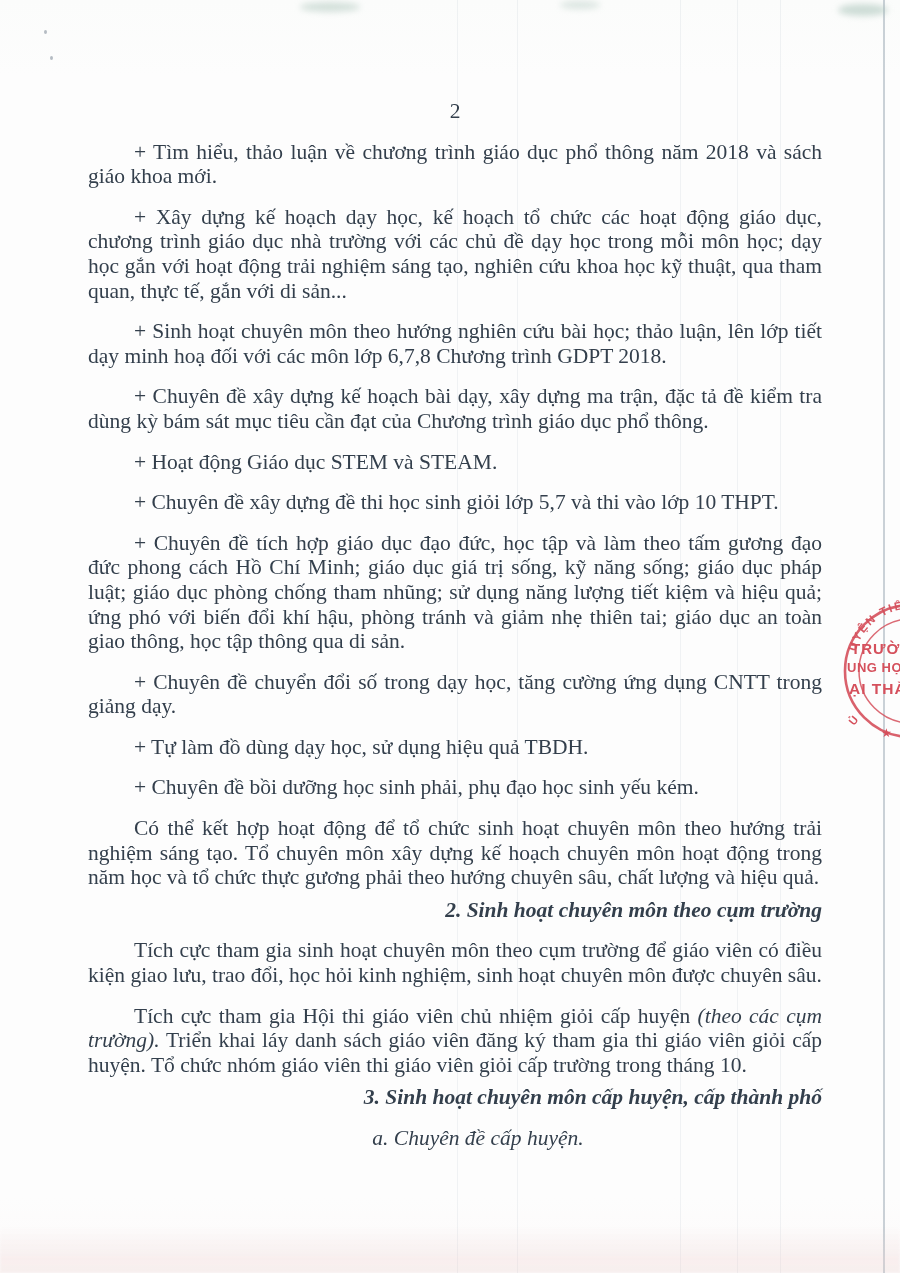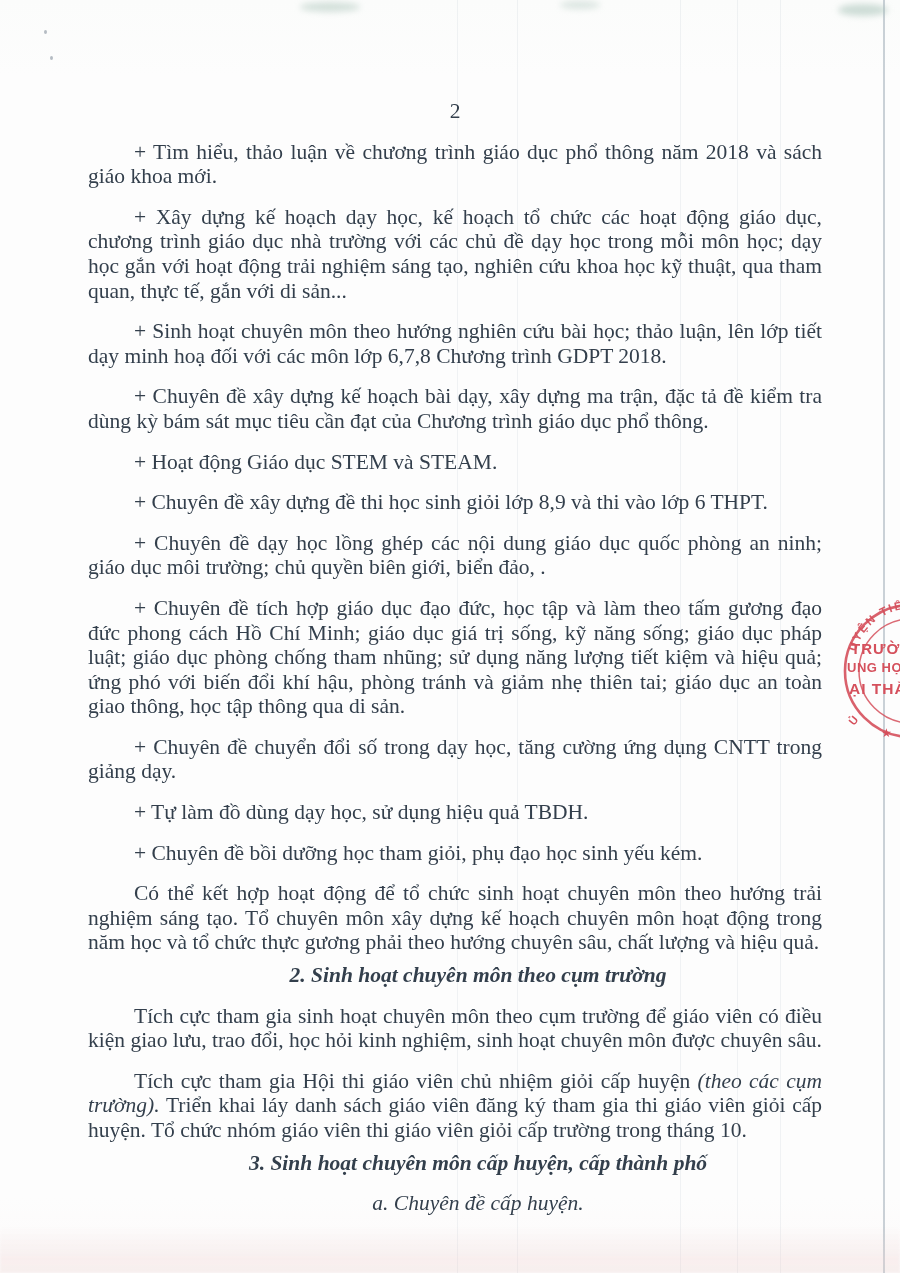--- a/index.html
+++ b/index.html
@@ -51,21 +51,21 @@
     margin: 0 0 7px 0;
     line-height: 24.6px;
   }
   .para {
     margin: 16px 0 8px 0;
     text-indent: 46px;
   }
   .para.heading {
     font-weight: bold;
     font-style: italic;
-    text-align: center;
+    text-align: right;
     margin-top: 3px;
   }
   .para.italic {
     font-style: italic;
     text-align: center;
   }
   .it { font-style: italic; }
 
   
   #stamp {
@@ -99,26 +99,25 @@
   <div class="bottom-wash"></div>
 
   <div id="doc-body">
     <p id="page-number">2</p>
     <div id="paragraphs">
         <p class="para body"><span>+ Tìm hiểu, thảo luận về chương trình giáo dục phổ thông năm 2018 và sách giáo khoa mới.</span></p>
         <p class="para body"><span>+ Xây dựng kế hoạch dạy học, kế hoạch tổ chức các hoạt động giáo dục, chương trình giáo dục nhà trường với các chủ đề dạy học trong mỗi môn học; dạy học gắn với hoạt động trải nghiệm sáng tạo, nghiên cứu khoa học kỹ thuật, qua tham quan, thực tế, gắn với di sản...</span></p>
         <p class="para body"><span>+ Sinh hoạt chuyên môn theo hướng nghiên cứu bài học; thảo luận, lên lớp tiết dạy minh hoạ đối với các môn lớp 6,7,8 Chương trình GDPT 2018.</span></p>
         <p class="para body"><span>+ Chuyên đề xây dựng kế hoạch bài dạy, xây dựng ma trận, đặc tả đề kiểm tra dùng kỳ bám sát mục tiêu cần đạt của Chương trình giáo dục phổ thông.</span></p>
         <p class="para body"><span>+ Hoạt động Giáo dục STEM và STEAM.</span></p>
-        <p class="para body"><span>+ Chuyên đề xây dựng đề thi học sinh giỏi lớp 8,9 và thi vào lớp 6 THPT.</span></p>
-        <p class="para body"><span>+ Chuyên đề dạy học lồng ghép các nội dung giáo dục quốc phòng an ninh; giáo dục môi trường; chủ quyền biên giới, biển đảo, .</span></p>
+        <p class="para body"><span>+ Chuyên đề xây dựng đề thi học sinh giỏi lớp 5,7 và thi vào lớp 10 THPT.</span></p>
         <p class="para body"><span>+ Chuyên đề tích hợp giáo dục đạo đức, học tập và làm theo tấm gương đạo đức phong cách Hồ Chí Minh; giáo dục giá trị sống, kỹ năng sống; giáo dục pháp luật; giáo dục phòng chống tham nhũng; sử dụng năng lượng tiết kiệm và hiệu quả; ứng phó với biến đổi khí hậu, phòng tránh và giảm nhẹ thiên tai; giáo dục an toàn giao thông, học tập thông qua di sản.</span></p>
         <p class="para body"><span>+ Chuyên đề chuyển đổi số trong dạy học, tăng cường ứng dụng CNTT trong giảng dạy.</span></p>
         <p class="para body"><span>+ Tự làm đồ dùng dạy học, sử dụng hiệu quả TBDH.</span></p>
-        <p class="para body"><span>+ Chuyên đề bồi dưỡng học tham giỏi, phụ đạo học sinh yếu kém.</span></p>
+        <p class="para body"><span>+ Chuyên đề bồi dưỡng học sinh phải, phụ đạo học sinh yếu kém.</span></p>
         <p class="para body"><span>Có thể kết hợp hoạt động để tổ chức sinh hoạt chuyên môn theo hướng trải nghiệm sáng tạo. Tổ chuyên môn xây dựng kế hoạch chuyên môn hoạt động trong năm học và tổ chức thực gương phải theo hướng chuyên sâu, chất lượng và hiệu quả.</span></p>
         <p class="para heading"><span>2. Sinh hoạt chuyên môn theo cụm trường</span></p>
         <p class="para body"><span>Tích cực tham gia sinh hoạt chuyên môn theo cụm trường để giáo viên có điều kiện giao lưu, trao đổi, học hỏi kinh nghiệm, sinh hoạt chuyên môn được chuyên sâu.</span></p>
         <p class="para body"><span>Tích cực tham gia Hội thi giáo viên chủ nhiệm giỏi cấp huyện </span><span class="it">(theo các cụm trường).</span><span> Triển khai láy danh sách giáo viên đăng ký tham gia thi giáo viên giỏi cấp huyện. Tổ chức nhóm giáo viên thi giáo viên giỏi cấp trường trong tháng 10.</span></p>
         <p class="para heading"><span>3. Sinh hoạt chuyên môn cấp huyện, cấp thành phố</span></p>
         <p class="para italic"><span>a. Chuyên đề cấp huyện.</span></p>
       </div>
   </div>
 
   <svg id="stamp" viewBox="0 0 150 150">

